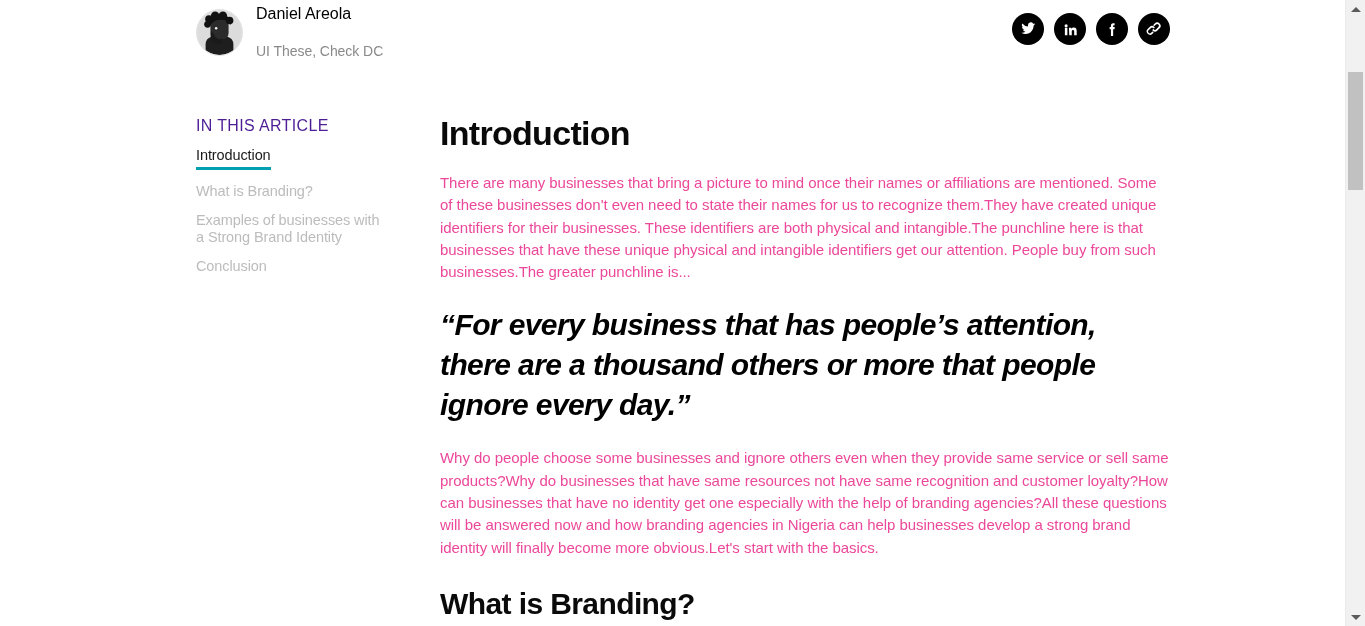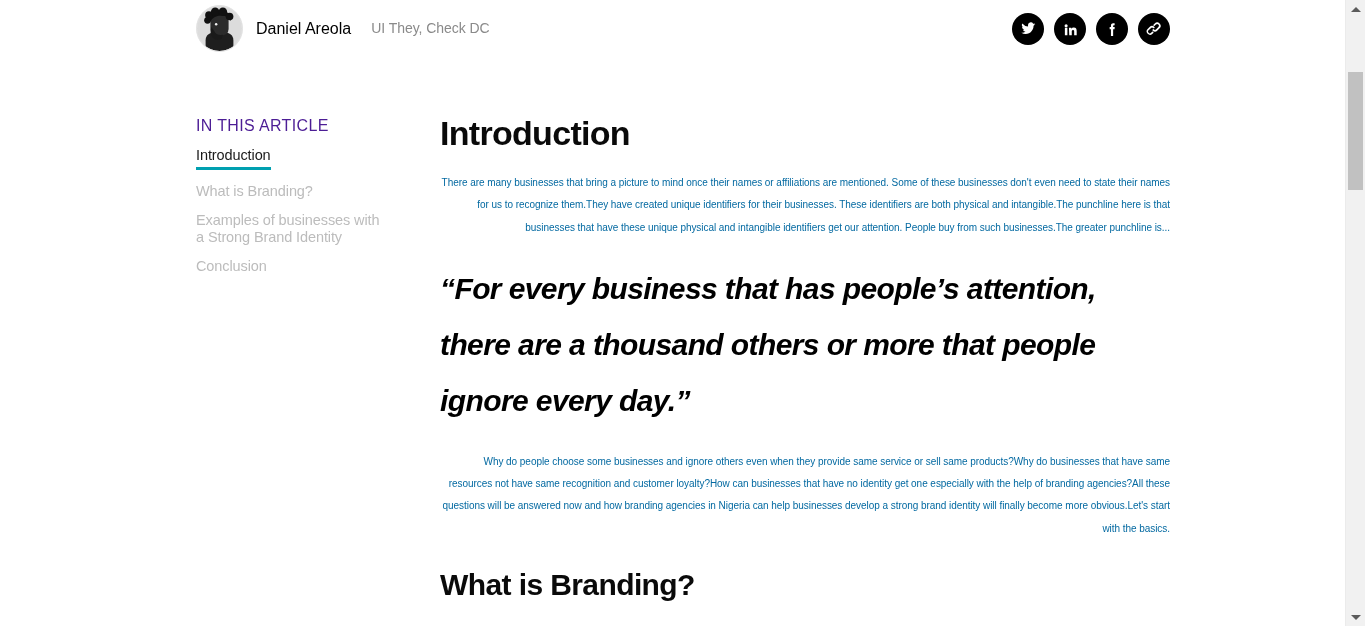--- a/index.html
+++ b/index.html
@@ -53,21 +53,21 @@
     height: 47px;
     border-radius: 50%;
     overflow: hidden;
     background: #d8d8d8;
     border: 1px solid #e3e3e3;
     flex: none;
     position: relative;
   }
   .avatar svg { display: block; width: 100%; height: 100%; }
 
-  .author-text { display: flex; gap: 20px; }
+  .author-text { display: flex; flex-direction: column; gap: 20px; }
   .author-role {
     font-size: 14px;
     color: #8a8a8a;
     line-height: 17px;
     letter-spacing: -0.05px;
   }
 
   .social-row {
     position: absolute;
     right: 175px; top: 13px;
@@ -127,33 +127,32 @@
   }
   .h1 {
     font-size: 34px;
     font-weight: bold;
     color: #0a0a0a;
     line-height: 42px;
     letter-spacing: -0.7px;
     margin: 0 0 18px 0;
   }
   .body-p {
-    font-size: 10px;
+    font-size: 15px;
     line-height: 22.3px;
-    color: #0369a1;
+    color: #ec4899;
     margin: 0 0 22px 0;
     letter-spacing: -0.05px;
-    text-align: right;
   }
   .pull-quote {
     font-size: 30px;
     font-weight: bold;
     font-style: italic;
     color: #000000;
-    line-height: 56px;
+    line-height: 40px;
     letter-spacing: -0.6px;
     margin: 0 0 22px 0;
   }
   .h2 {
     font-size: 30px;
     font-weight: bold;
     color: #0a0a0a;
     line-height: 38px;
     letter-spacing: -0.6px;
     margin: 26px 0 17px 0;
@@ -226,21 +225,21 @@
               <circle cx="27" cy="6" r="4.5" fill="#111111"></circle>
               <circle cx="34" cy="11" r="4" fill="#111111"></circle>
               <circle cx="11" cy="15" r="3.5" fill="#111111"></circle>
               <path d="M15 22 Q13 28 16 33 Q20 37 26 34 L27 30 Q20 31 18 26 Z" fill="#1a1a1a"></path>
               <circle cx="20" cy="19" r="1.3" fill="#f2f2f2"></circle>
             </g>
           </svg>
         </div>
         <div class="author-text">
           <div>Daniel Areola</div>
-          <div class="author-role">UI They, Check DC</div>
+          <div class="author-role">UI These, Check DC</div>
         </div>
       </div>
 
       <div class="social-row">
         <div class="social-btn">
           <svg width="16" height="16" viewBox="0 0 24 24" aria-hidden="true">
             <path d="M23 4.9a8.5 8.5 0 0 1-2.4.7 4.2 4.2 0 0 0 1.8-2.3 8.4 8.4 0 0 1-2.6 1A4.2 4.2 0 0 0 12 7.1a4.3 4.3 0 0 0 .1 1A11.9 11.9 0 0 1 3.5 3.6a4.2 4.2 0 0 0 1.3 5.6 4.2 4.2 0 0 1-1.9-.5v.1a4.2 4.2 0 0 0 3.4 4.1 4.3 4.3 0 0 1-1.9.1 4.2 4.2 0 0 0 3.9 2.9A8.4 8.4 0 0 1 2 17.6a11.9 11.9 0 0 0 6.4 1.9c7.7 0 11.9-6.4 11.9-11.9v-.6A8.5 8.5 0 0 0 23 4.9z"></path>
           </svg>
         </div>
         <div class="social-btn">

